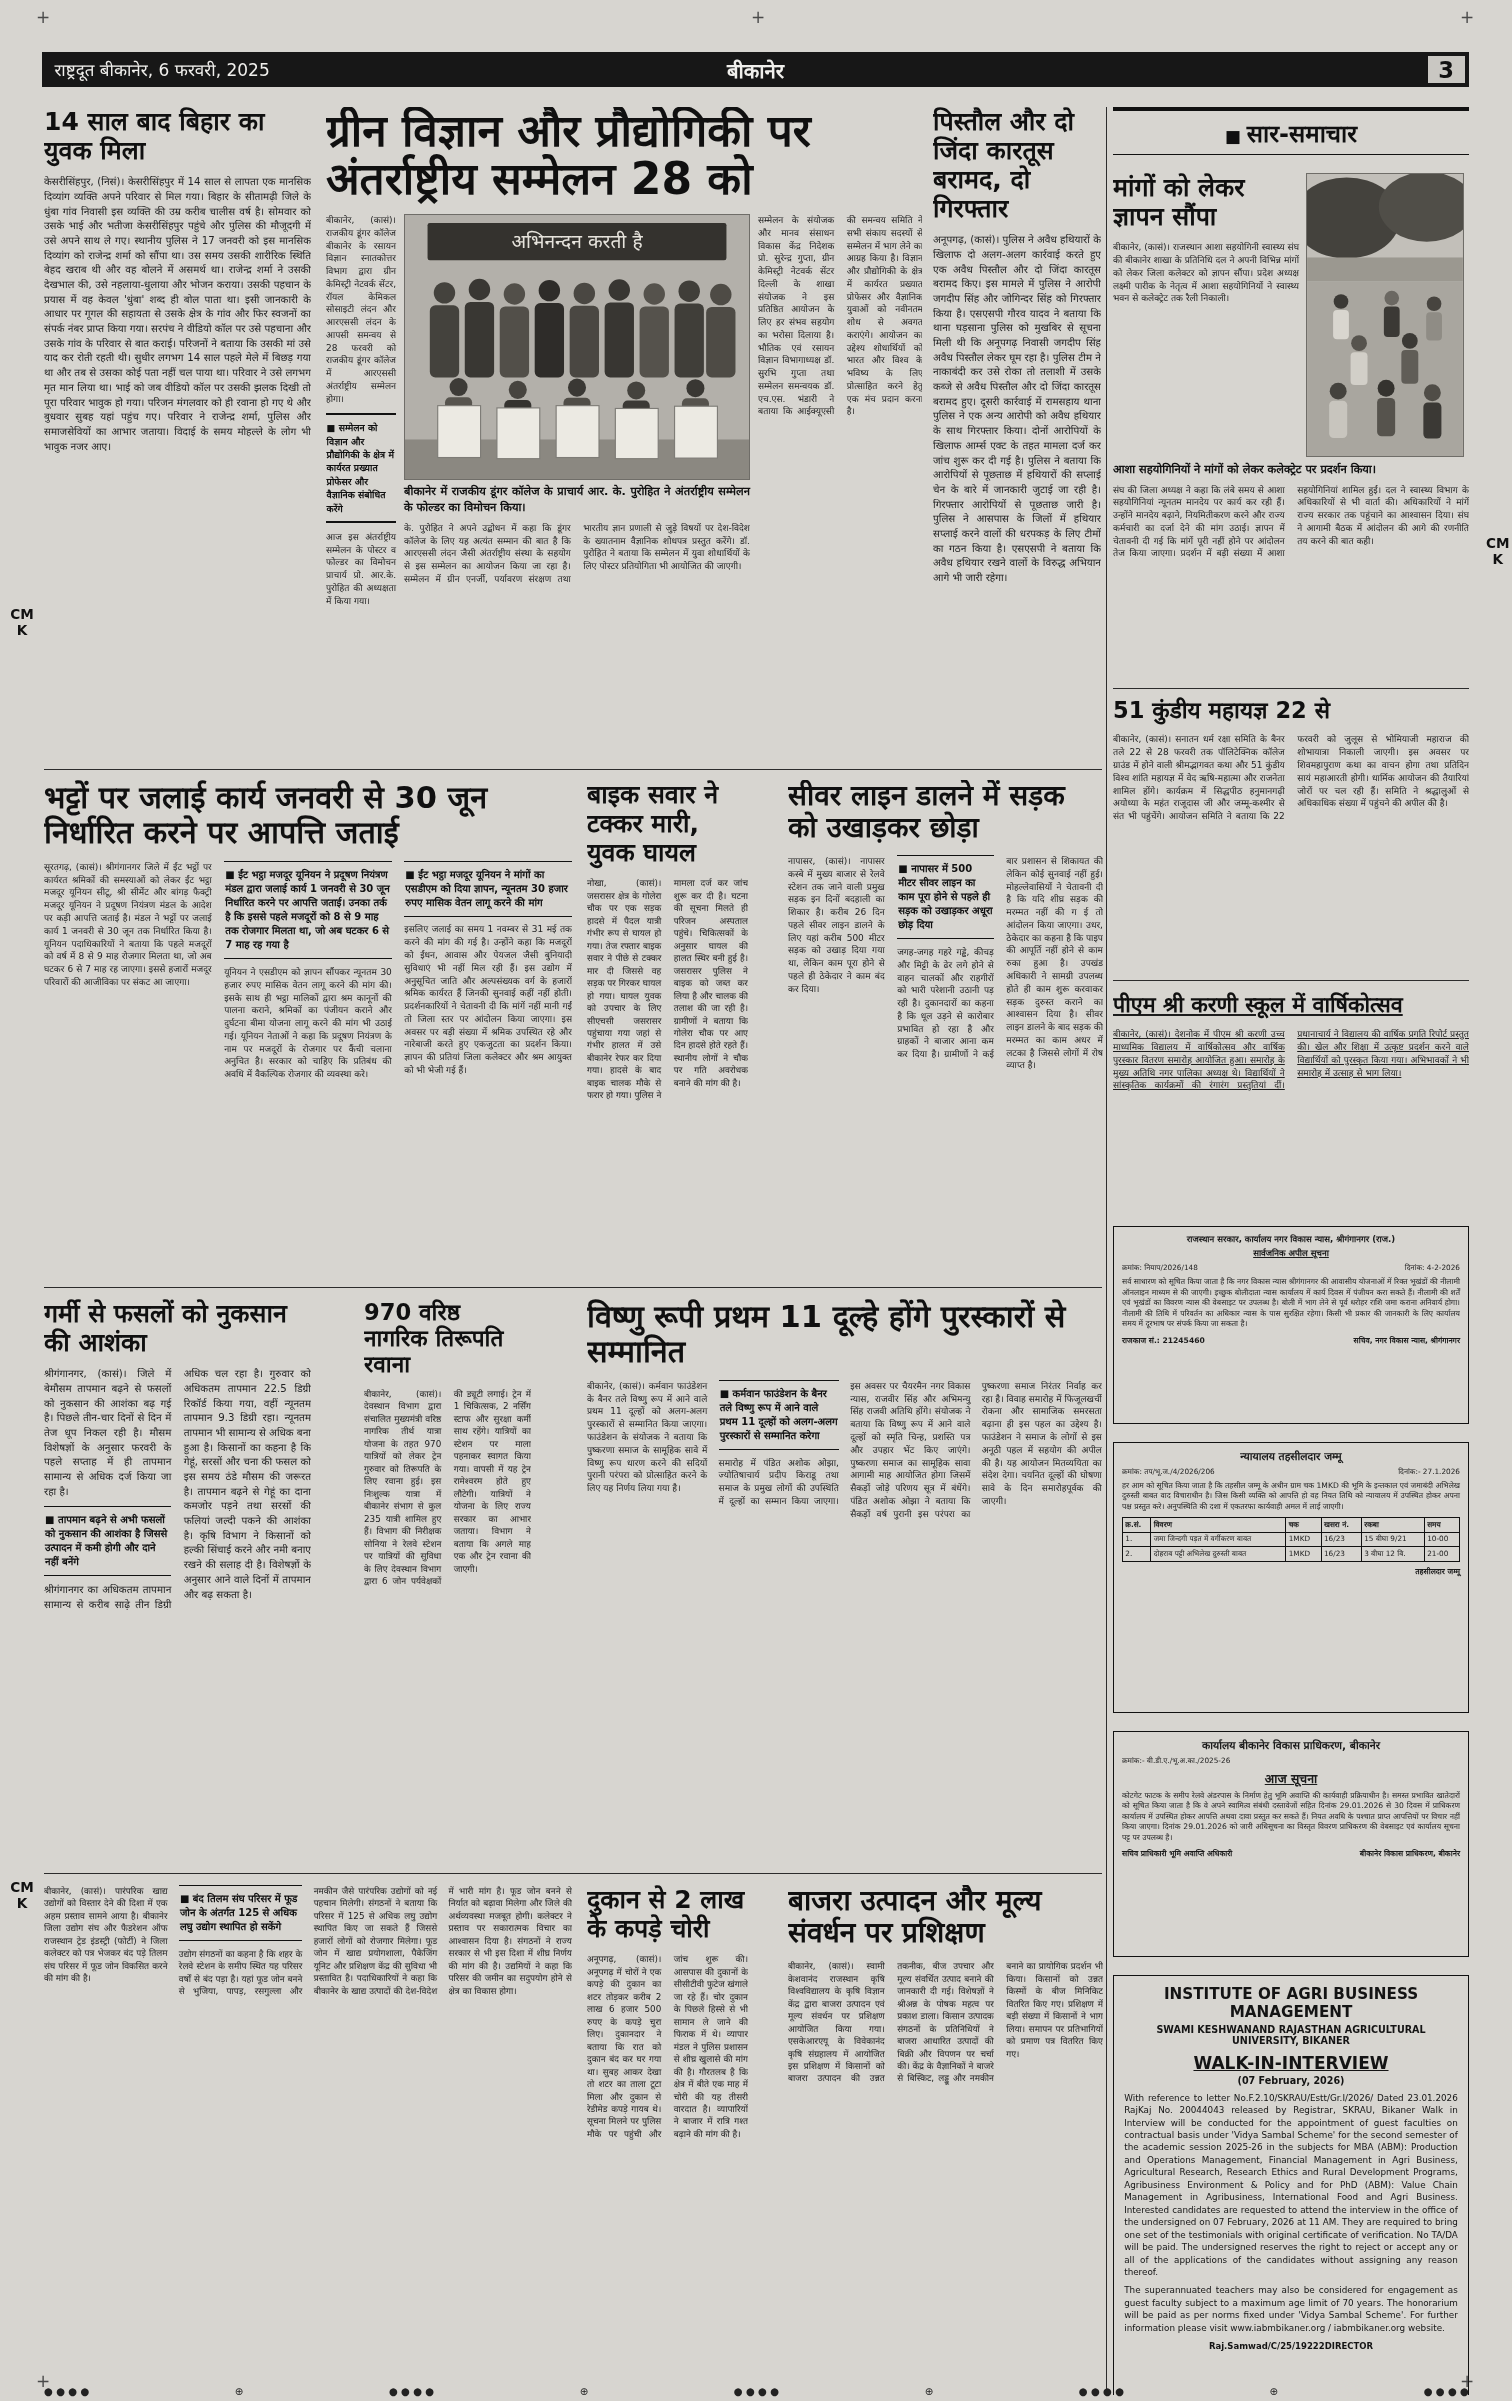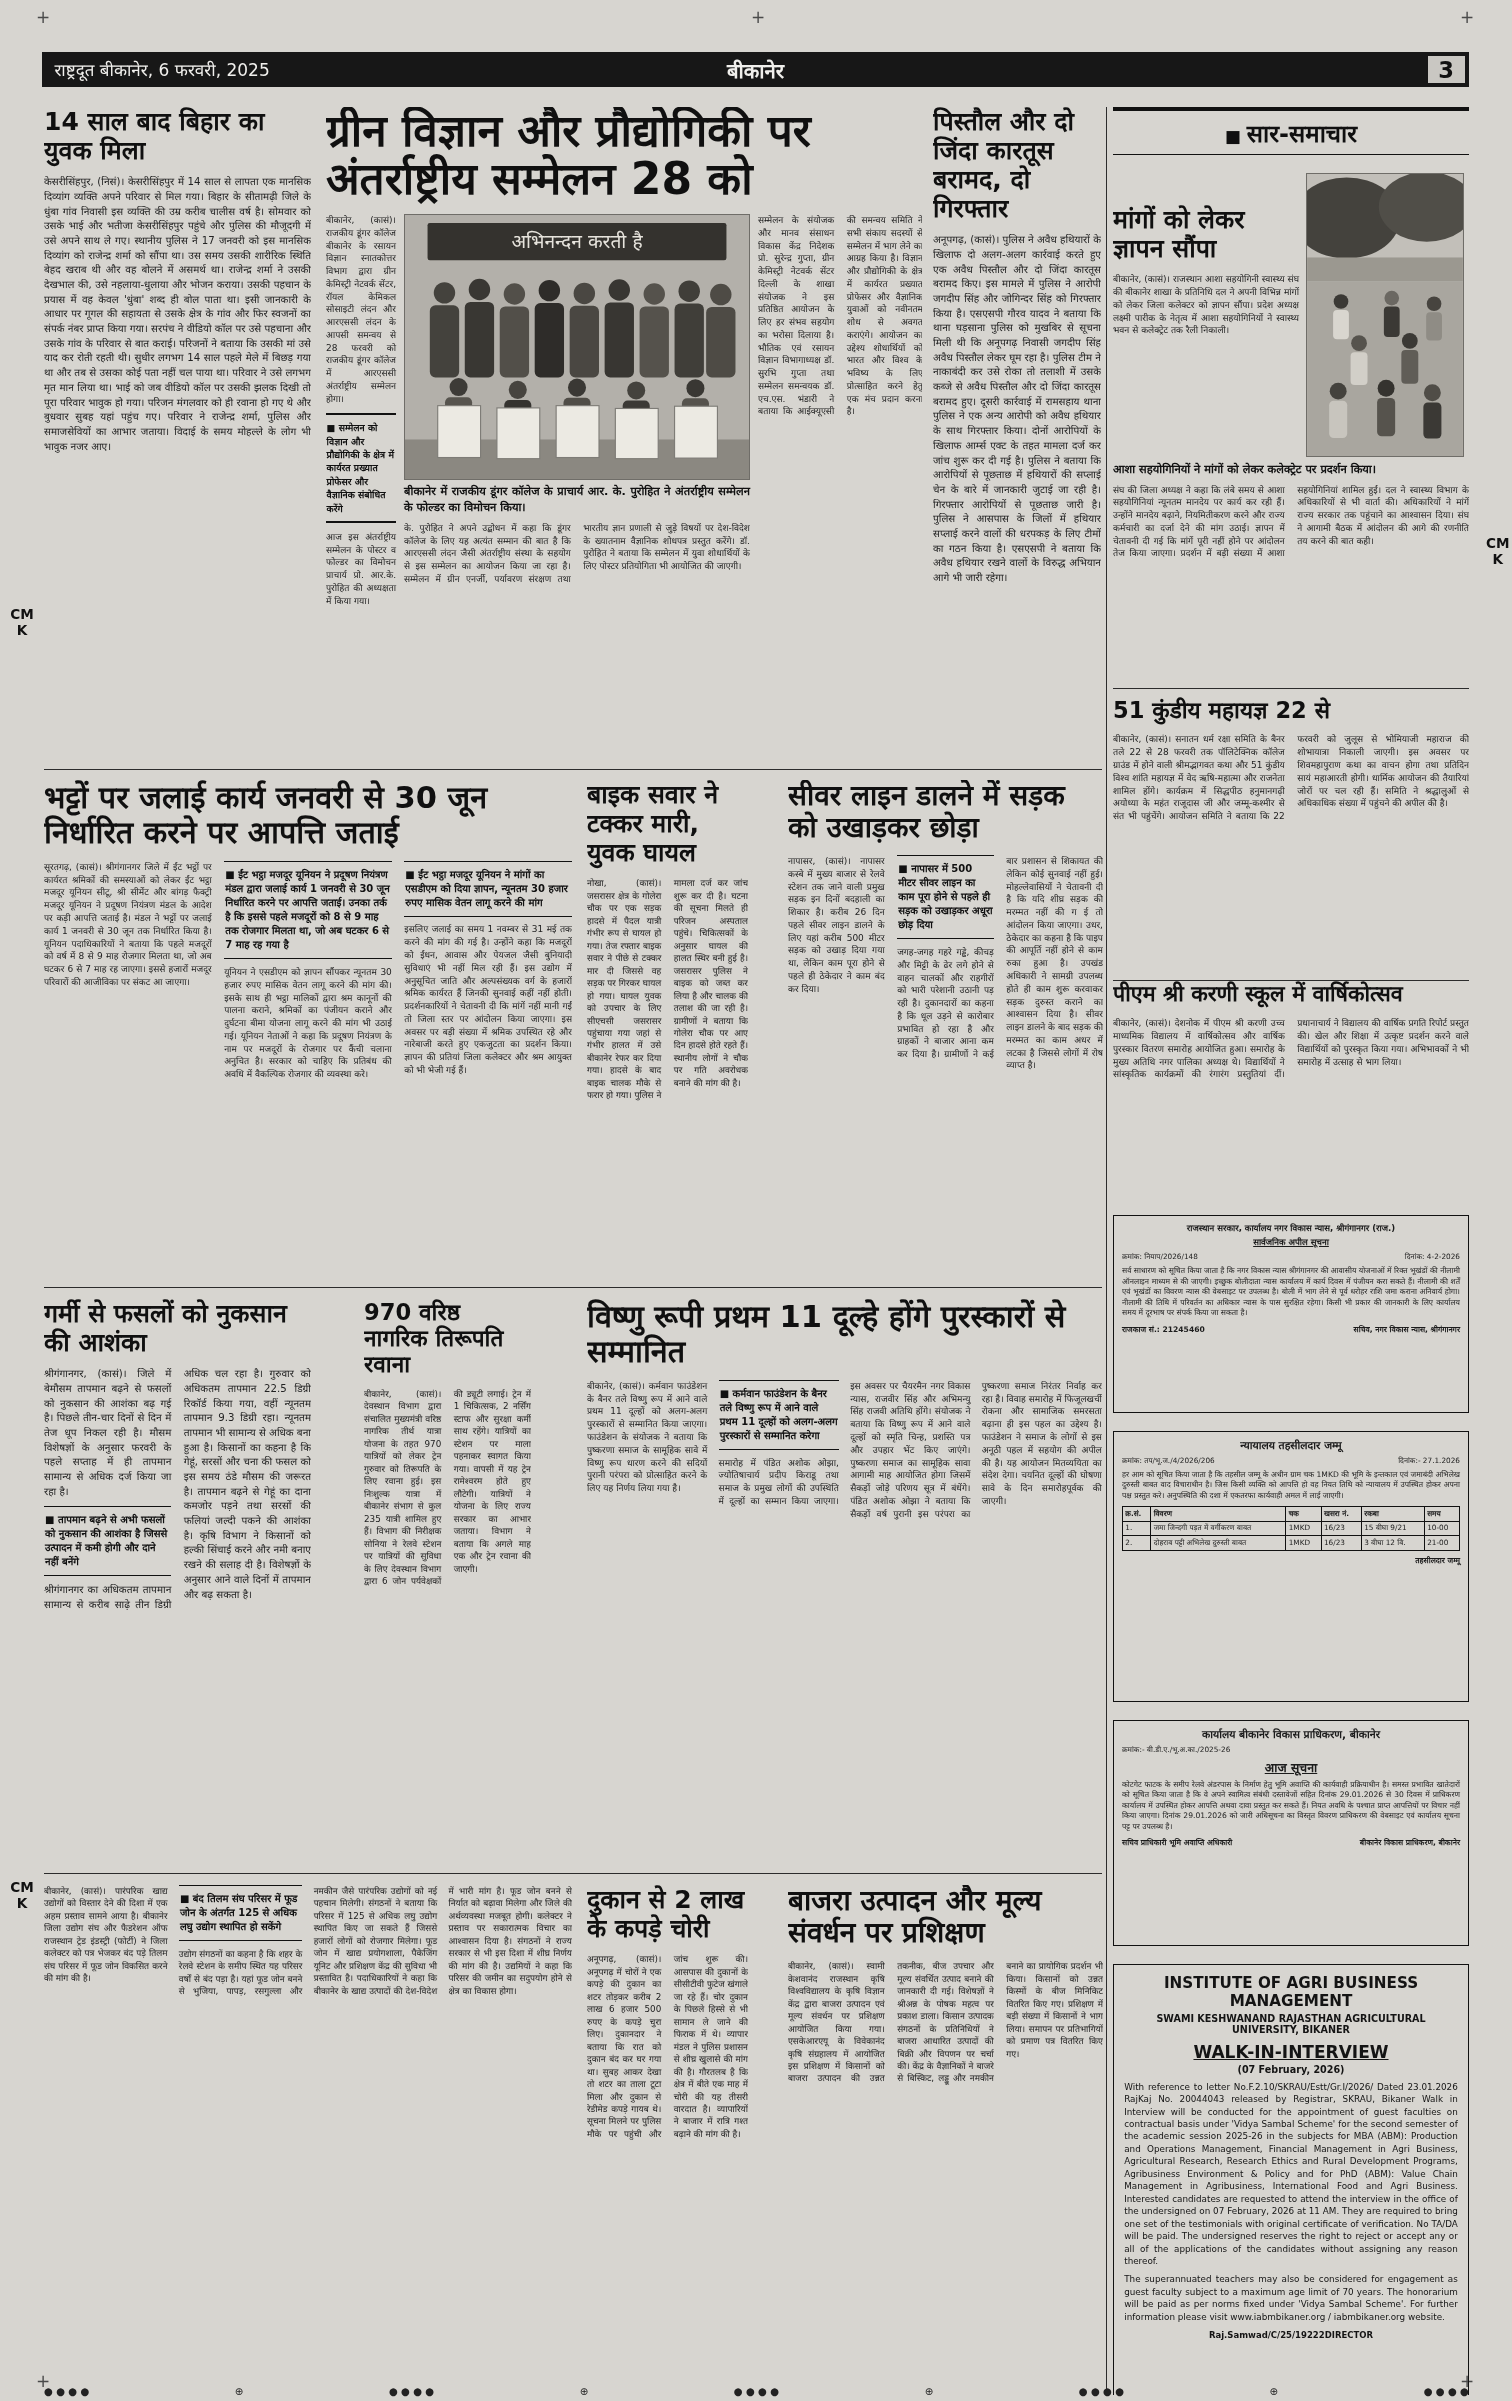--- a/index.html
+++ b/index.html
@@ -48,21 +48,21 @@
   .hrule{position:absolute;height:1.1px;background:#2c2c2c;}
   .vrule{position:absolute;width:1.1px;background:#2c2c2c;}
 
   
   .sidebar{position:absolute;left:1113px;top:107px;width:356px;height:2288px;overflow:hidden;
     display:flex;flex-direction:column;gap:18px;}
   .sn-head{border-top:4px solid #111;border-bottom:1.7px solid #111;padding:4.5px 0 5.6px 0;text-align:center;
     font-weight:bold;font-size:24px;color:#101010;flex:none;}
   .sn-head::before{content:"■ ";font-size:17px;}
   .memo-top{display:flex;gap:6.8px;}
-  .memo-left{width:186px;flex:none;margin-top:32px;}
+  .memo-left{width:186px;flex:none;}
   .memo-left h3{text-align:left;}
   .notice-box{border:1.1px solid #111;padding:6.8px 8px;box-sizing:border-box;font-size:7.6px;line-height:1.4;
     text-align:justify;color:#1c1c1c;flex:none;overflow:hidden;}
   .notice-title{font-weight:bold;font-size:10.7px;text-align:center;margin-bottom:2.3px;}
   .notice-sub{font-weight:bold;font-size:9.6px;text-align:center;margin-bottom:3.4px;text-decoration:underline;}
   .notice-refrow{display:flex;justify-content:space-between;font-size:7.3px;margin-bottom:3.4px;}
   .notice-sign{display:flex;justify-content:space-between;font-weight:bold;font-size:7.6px;margin-top:5.6px;}
   .notice-table{width:100%;border-collapse:collapse;font-size:7.3px;margin:4.5px 0;}
   .notice-table th,.notice-table td{border:0.6px solid #111;padding:1.7px 2.3px;text-align:left;vertical-align:top;}
   .ad-box{border:1.7px solid #111;padding:9px 10.2px;box-sizing:border-box;flex:none;overflow:hidden;color:#141414;}
@@ -292,21 +292,21 @@
       </div>
       <div class="caption">आशा सहयोगिनियों ने मांगों को लेकर कलेक्ट्रेट पर प्रदर्शन किया।</div>
       <div class="cols-2 bt-16" style="margin-top:6.8px;">संघ की जिला अध्यक्ष ने कहा कि लंबे समय से आशा सहयोगिनियां न्यूनतम मानदेय पर कार्य कर रही हैं। उन्होंने मानदेय बढ़ाने, नियमितीकरण करने और राज्य कर्मचारी का दर्जा देने की मांग उठाई। ज्ञापन में चेतावनी दी गई कि मांगें पूरी नहीं होने पर आंदोलन तेज किया जाएगा। प्रदर्शन में बड़ी संख्या में आशा सहयोगिनियां शामिल हुईं। दल ने स्वास्थ्य विभाग के अधिकारियों से भी वार्ता की। अधिकारियों ने मांगें राज्य सरकार तक पहुंचाने का आश्वासन दिया। संघ ने आगामी बैठक में आंदोलन की आगे की रणनीति तय करने की बात कही।</div>
     </div>
 
     <div style="height:265px;overflow:hidden;flex:none;border-top:1.1px solid #2c2c2c;padding-top:8px;">
       <h3 class="h-sm">51 कुंडीय महायज्ञ 22 से</h3>
       <div class="cols-2 bt-16">बीकानेर, (कासं)। सनातन धर्म रक्षा समिति के बैनर तले 22 से 28 फरवरी तक पॉलिटेक्निक कॉलेज ग्राउंड में होने वाली श्रीमद्भागवत कथा और 51 कुंडीय विश्व शांति महायज्ञ में वेद ऋषि-महात्मा और राजनेता शामिल होंगे। कार्यक्रम में सिद्धपीठ हनुमानगढ़ी अयोध्या के महंत राजूदास जी और जम्मू-कश्मीर से संत भी पहुंचेंगे। आयोजन समिति ने बताया कि 22 फरवरी को जुलूस से भोमियाजी महाराज की शोभायात्रा निकाली जाएगी। इस अवसर पर शिवमहापुराण कथा का वाचन होगा तथा प्रतिदिन सायं महाआरती होगी। धार्मिक आयोजन की तैयारियां जोरों पर चल रही हैं। समिति ने श्रद्धालुओं से अधिकाधिक संख्या में पहुंचने की अपील की है।</div>
     </div>
 
-    <div style="height:215px;overflow:hidden;flex:none;border-top:1.1px solid #2c2c2c;padding-top:1px;">
+    <div style="height:215px;overflow:hidden;flex:none;border-top:1.1px solid #2c2c2c;padding-top:12px;text-decoration:underline;">
       <h3 class="h-xs">पीएम श्री करणी स्कूल में वार्षिकोत्सव</h3>
       <div class="cols-2 bt-16">बीकानेर, (कासं)। देशनोक में पीएम श्री करणी उच्च माध्यमिक विद्यालय में वार्षिकोत्सव और वार्षिक पुरस्कार वितरण समारोह आयोजित हुआ। समारोह के मुख्य अतिथि नगर पालिका अध्यक्ष थे। विद्यार्थियों ने सांस्कृतिक कार्यक्रमों की रंगारंग प्रस्तुतियां दीं। प्रधानाचार्य ने विद्यालय की वार्षिक प्रगति रिपोर्ट प्रस्तुत की। खेल और शिक्षा में उत्कृष्ट प्रदर्शन करने वाले विद्यार्थियों को पुरस्कृत किया गया। अभिभावकों ने भी समारोह में उत्साह से भाग लिया।</div>
     </div>
 
     <div class="notice-box" style="height:198px;">
       <div class="notice-title" style="font-size:8.5px;">राजस्थान सरकार, कार्यालय नगर विकास न्यास, श्रीगंगानगर (राज.)</div>
       <div class="notice-sub" style="font-size:8.5px;">सार्वजनिक अपील सूचना</div>
       <div class="notice-refrow">
         <span>क्रमांक: नियाप/2026/148</span>
         <span>दिनांक: 4-2-2026</span>

